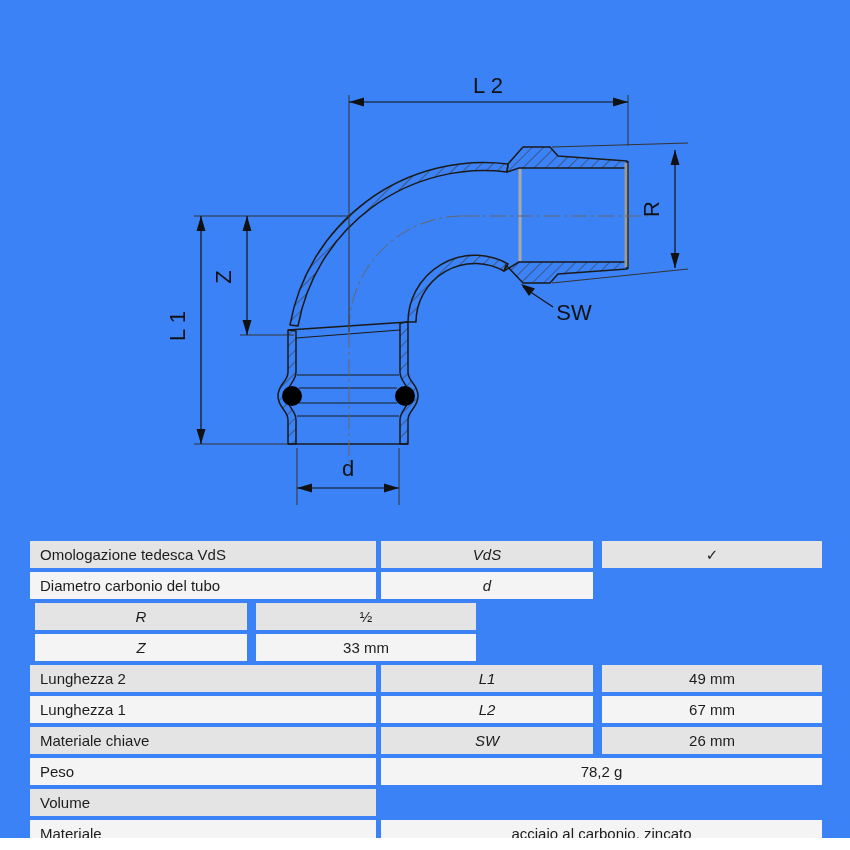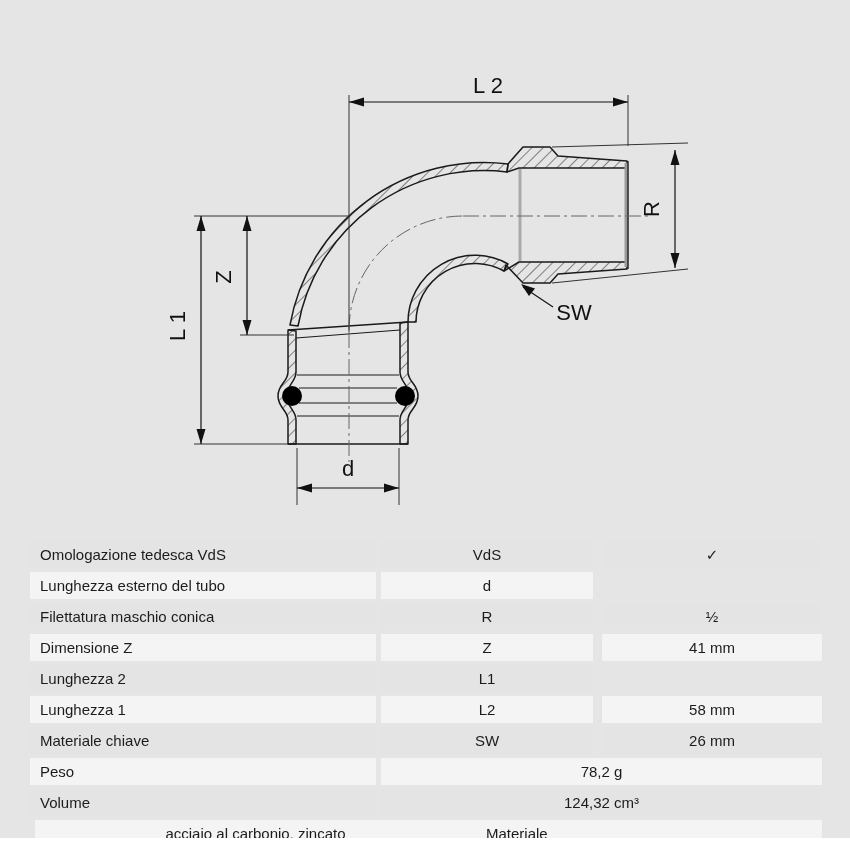--- a/index.html
+++ b/index.html
@@ -1,24 +1,24 @@
 <!DOCTYPE html>
 <html><head>
 <meta charset="utf-8">
 <style>
   html,body{margin:0;padding:0;background:#ffffff;}
-  .stage{position:relative;width:850px;height:838px;background:#e5e5e5;overflow:hidden;
+  .stage{position:relative;width:850px;height:838px;background:#3b82f6;overflow:hidden;
          font-family:"Liberation Sans","DejaVu Sans",sans-serif;}
   .drawing{position:absolute;left:0;top:0;}
   .dim-label{font-family:"Liberation Sans","DejaVu Sans",sans-serif;font-size:22px;fill:#111;}
   .specs{position:absolute;left:30px;top:541px;width:792px;}
   .srow{display:flex;height:27px;margin-bottom:4px;font-size:15px;color:#1c1c1c;}
   .cell{display:flex;align-items:center;}
   .c1{width:336px;padding-left:10px;}
-  .c2{width:212px;justify-content:center;margin-left:5px;}
+  .c2{width:212px;justify-content:center;margin-left:5px;font-style:italic;}
   .c3{width:220px;justify-content:center;margin-left:9px;}
   .c23{width:441px;justify-content:center;margin-left:5px;}
   .dark .cell{background:#e4e4e4;}
   .light .cell{background:#f4f4f4;}
 </style>
 </head>
 <body>
 
 <div class="stage">
 
@@ -117,62 +117,60 @@
 
   <div class="specs">
 
     <div class="srow dark">
       <div class="cell c1">Omologazione tedesca VdS</div>
       <div class="cell c2">VdS</div>
       <div class="cell c3">✓</div>
     </div>
 
     <div class="srow light">
-      <div class="cell c1">Lunghezza esterno del tubo</div>
+      <div class="cell c1">Diametro carbonio del tubo</div>
       <div class="cell c2">d</div>
     </div>
 
     <div class="srow dark">
-      <div class="cell c1">Filettatura maschio conica</div>
       <div class="cell c2">R</div>
       <div class="cell c3">½</div>
     </div>
 
     <div class="srow light">
-      <div class="cell c1">Dimensione Z</div>
       <div class="cell c2">Z</div>
-      <div class="cell c3">41 mm</div>
+      <div class="cell c3">33 mm</div>
     </div>
 
     <div class="srow dark">
       <div class="cell c1">Lunghezza 2</div>
       <div class="cell c2">L1</div>
+      <div class="cell c3">49 mm</div>
     </div>
 
     <div class="srow light">
       <div class="cell c1">Lunghezza 1</div>
       <div class="cell c2">L2</div>
-      <div class="cell c3">58 mm</div>
+      <div class="cell c3">67 mm</div>
     </div>
 
     <div class="srow dark">
       <div class="cell c1">Materiale chiave</div>
       <div class="cell c2">SW</div>
       <div class="cell c3">26 mm</div>
     </div>
 
     <div class="srow light">
       <div class="cell c1">Peso</div>
       <div class="cell c23">78,2 g</div>
     </div>
 
     <div class="srow dark">
       <div class="cell c1">Volume</div>
-      <div class="cell c23">124,32 cm³</div>
     </div>
 
     <div class="srow light">
+      <div class="cell c1">Materiale</div>
       <div class="cell c23">acciaio al carbonio, zincato</div>
-      <div class="cell c1">Materiale</div>
     </div>
 
   </div>
 </div>
 
 </body></html>

